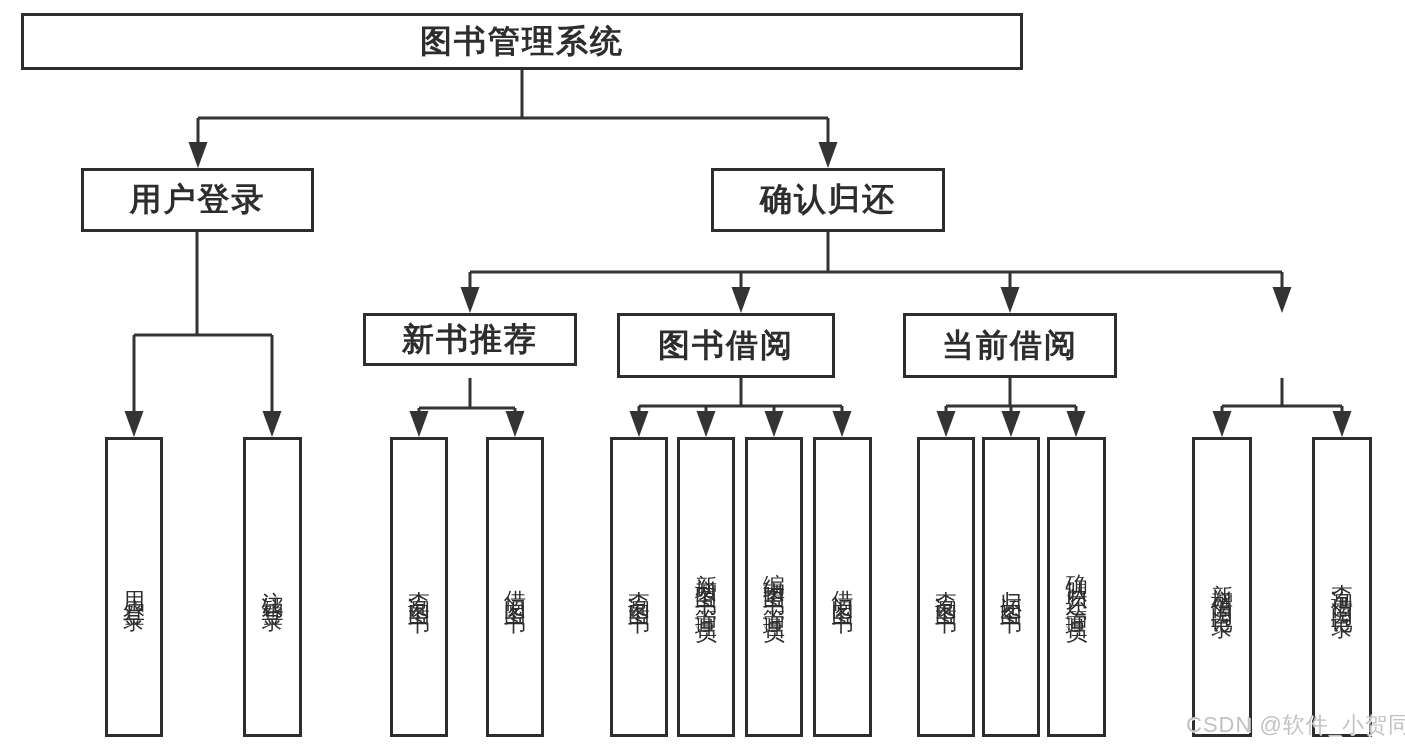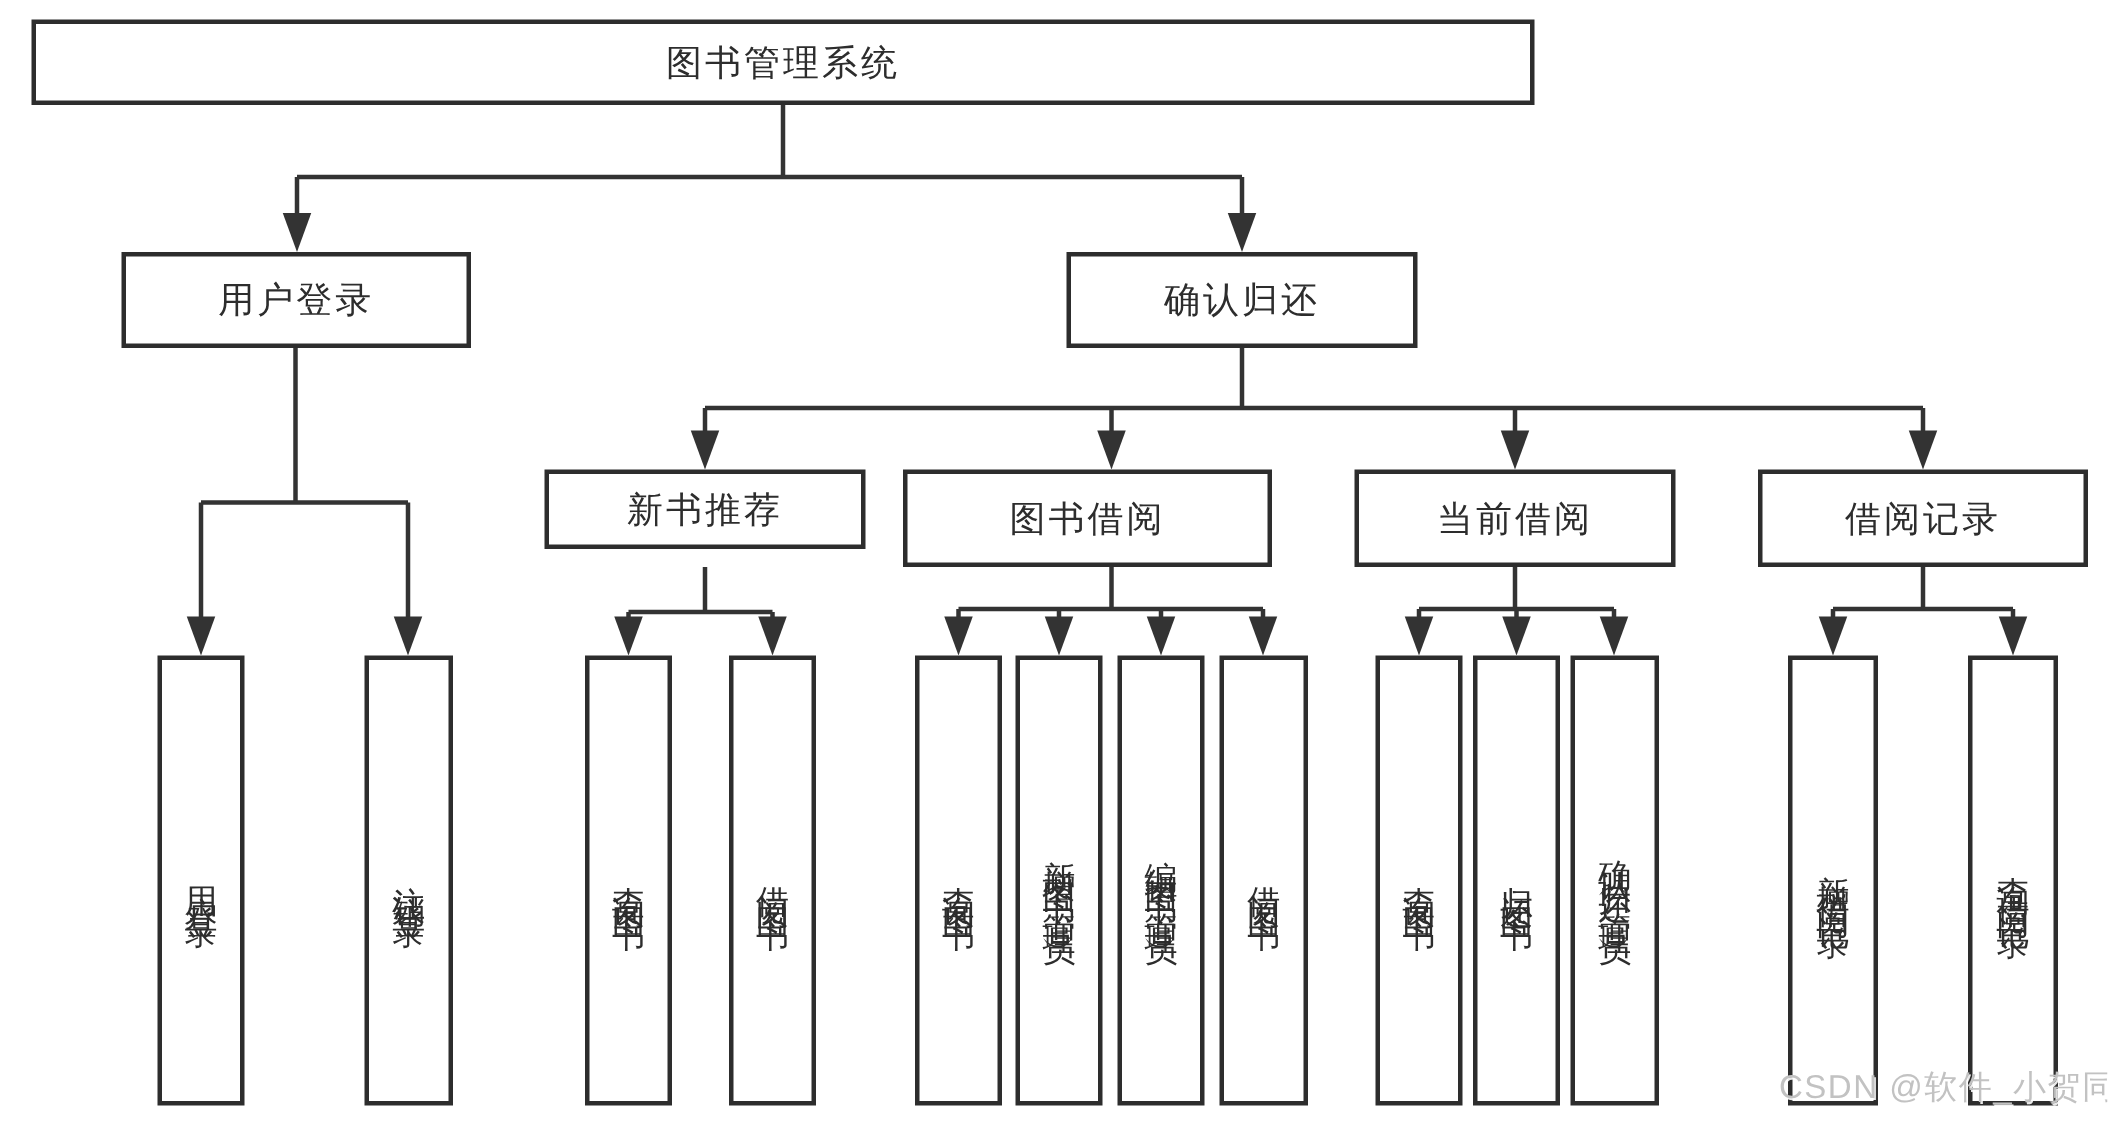--- a/index.html
+++ b/index.html
@@ -25,23 +25,24 @@
     position:absolute;
     box-sizing:border-box;
     background:#fff;
     border:3px solid var(--border);
     display:flex;
     align-items:center;
     justify-content:center;
     text-align:center;
   }
   .box.h span{
-    font-size:24px;
+    font-size:32px;
     letter-spacing:2px;
     white-space:nowrap;
+    font-weight:bold;
   }
   .box.v span{
     writing-mode:vertical-rl;
     text-orientation:mixed;
     font-size:22px;
     letter-spacing:7px;
     line-height:1;
   }
   .watermark{
     position:absolute;
@@ -122,28 +123,25 @@
   <div class="box h" style="left:81px;top:168px;width:233px;height:64px">
     <span>用户登录</span>
   </div>
   <div class="box h" style="left:711px;top:168px;width:234px;height:64px">
     <span>确认归还</span>
   </div>
 
   <div class="box h" style="left:363px;top:313px;width:214px;height:53px">
     <span>新书推荐</span>
   </div>
-  <div class="box h" style="left:602px;top:313px;width:246px;height:65px">
+  <div class="box h" style="left:617px;top:313px;width:218px;height:65px">
     <span>图书借阅</span>
   </div>
   <div class="box h" style="left:903px;top:313px;width:214px;height:65px">
     <span>当前借阅</span>
-  </div>
-  <div class="box h" style="left:1172px;top:313px;width:220px;height:65px">
-    <span>借阅记录</span>
   </div>
 
   <div class="box v" style="left:105px;top:437px;width:58px;height:300px">
     <span>用户登录</span>
   </div>
   <div class="box v" style="left:243px;top:437px;width:59px;height:300px">
     <span>注销登录</span>
   </div>
 
   <div class="box v" style="left:390px;top:437px;width:58px;height:300px">

